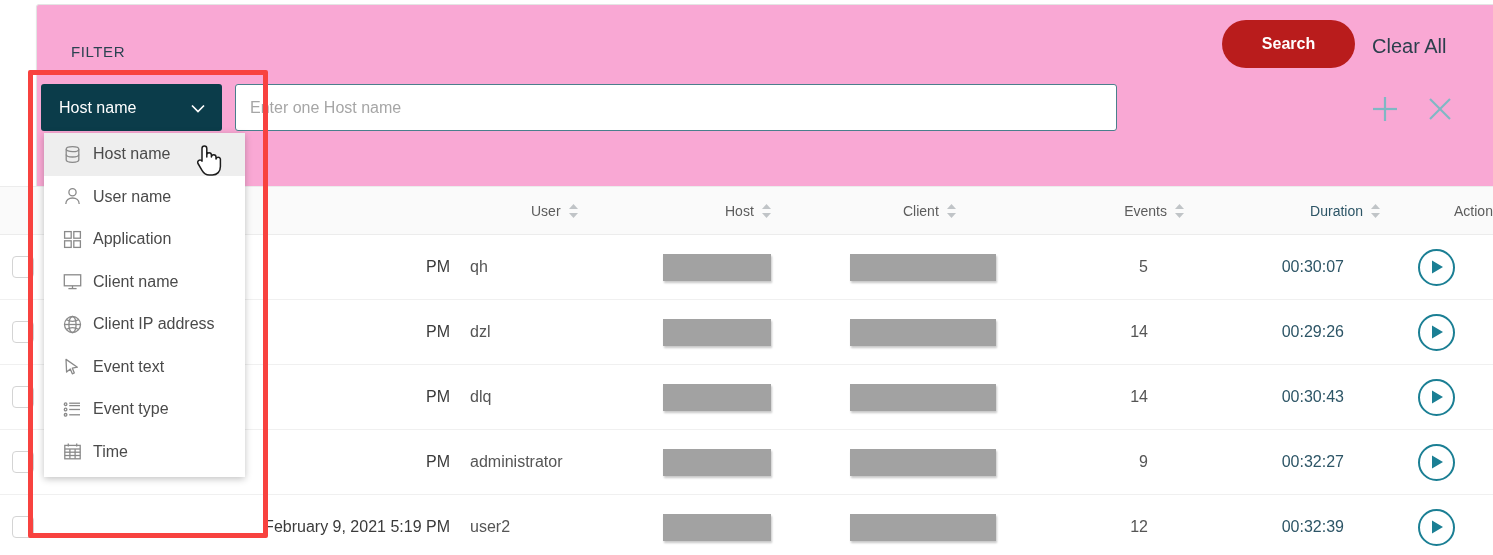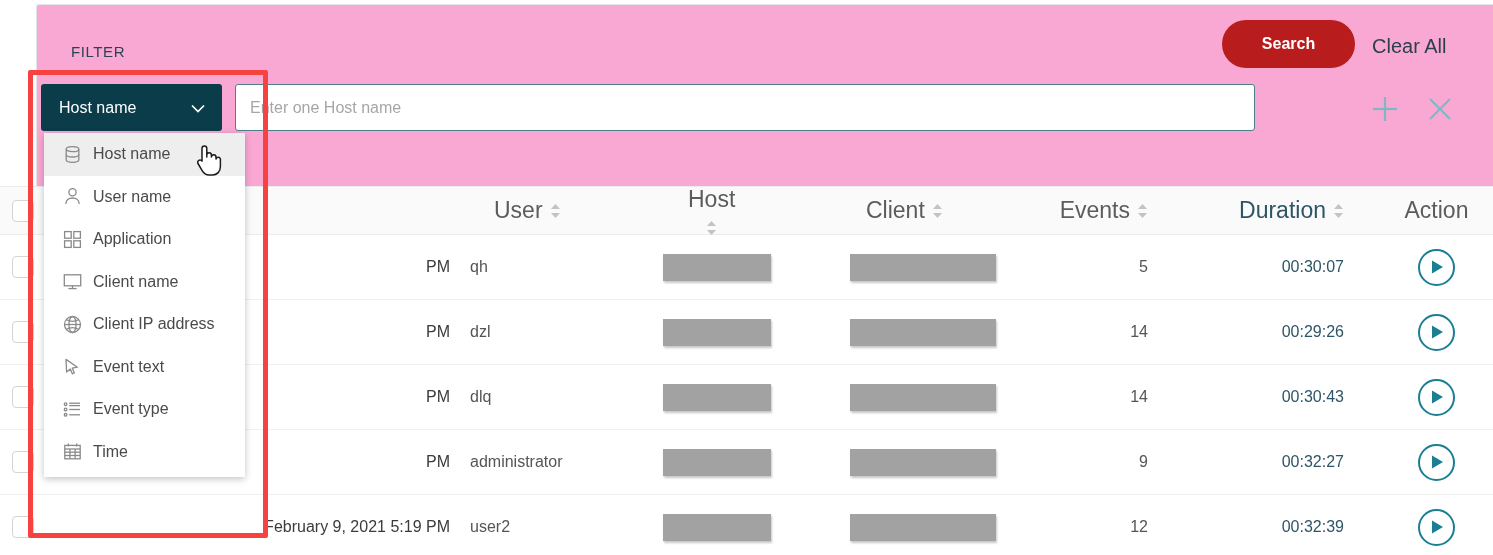--- a/index.html
+++ b/index.html
@@ -62,21 +62,21 @@
     font-size: 16px;
     cursor: pointer;
     position: relative;
     z-index: 5;
   }
   .sel-btn .lbl { flex: 1; }
   .chev { width: 20px; height: 20px; display: block; }
 
   .filter-input {
     position: absolute; left: 235px; top: 84px;
-    width: 1020px; height: 47px;
+    width: 882px; height: 47px;
     border: 1px solid #4a7f8c;
     border-radius: 3px;
     background: #ffffff;
     padding: 0 14px;
     font-size: 16px;
     color: #b91c1c;
     font-family: "Liberation Sans", sans-serif;
     outline: none;
   }
   .filter-input::placeholder { color: #a6a6a6; }
@@ -139,42 +139,43 @@
 
   
   .table { position: absolute; left: 0; top: 186px; width: 1493px; }
   .thead {
     display: flex; align-items: center;
     height: 49px;
     background: #fafafa;
     border-top: 1px solid #ececec;
     border-bottom: 1px solid #ececec;
     color: #5c5c5c;
-    font-size: 23px;
+    font-size: 14px;
+    padding-left: 37px;
   }
   .trow {
     display: flex; align-items: center;
     height: 65px;
     border-bottom: 1px solid #f0f0f0;
     font-size: 16px;
     color: #555;
   }
   .c-check { width: 46px; flex: 0 0 46px; display: flex; justify-content: center; }
   .c-date  { width: 424px; flex: 0 0 424px; text-align: right; padding-right: 20px; color: #3b3b3b; }
   .c-user  { width: 190px; flex: 0 0 190px; padding-left: 0px; }
   .c-host  { width: 190px; flex: 0 0 190px; }
   .c-client{ width: 190px; flex: 0 0 190px; }
   .c-events{ width: 160px; flex: 0 0 160px; text-align: right; padding-right: 52px; }
   .c-dur   { width: 180px; flex: 0 0 180px; text-align: right; padding-right: 36px; color: #2d5566; }
   .c-act   { width: 113px; flex: 0 0 113px; display: flex; justify-content: center; }
 
   .thead .c-user  { padding-left: 0; }
   .th-cell { display: inline-flex; align-items: center; gap: 7px; }
   .c-user .th-cell  { margin-left: 24px; }
-  .c-host .th-cell  { margin-left: 28px; flex-direction: column; }
+  .c-host .th-cell  { margin-left: 28px; }
   .c-client .th-cell{ margin-left: 16px; }
   .c-events .th-cell{ }
   .c-dur .th-cell   { }
 
   .sortico { width: 11px; height: 16px; display: block; }
 
   .chk {
     width: 22px; height: 22px;
     border: 1px solid #d4d4d4;
     border-radius: 4px;

